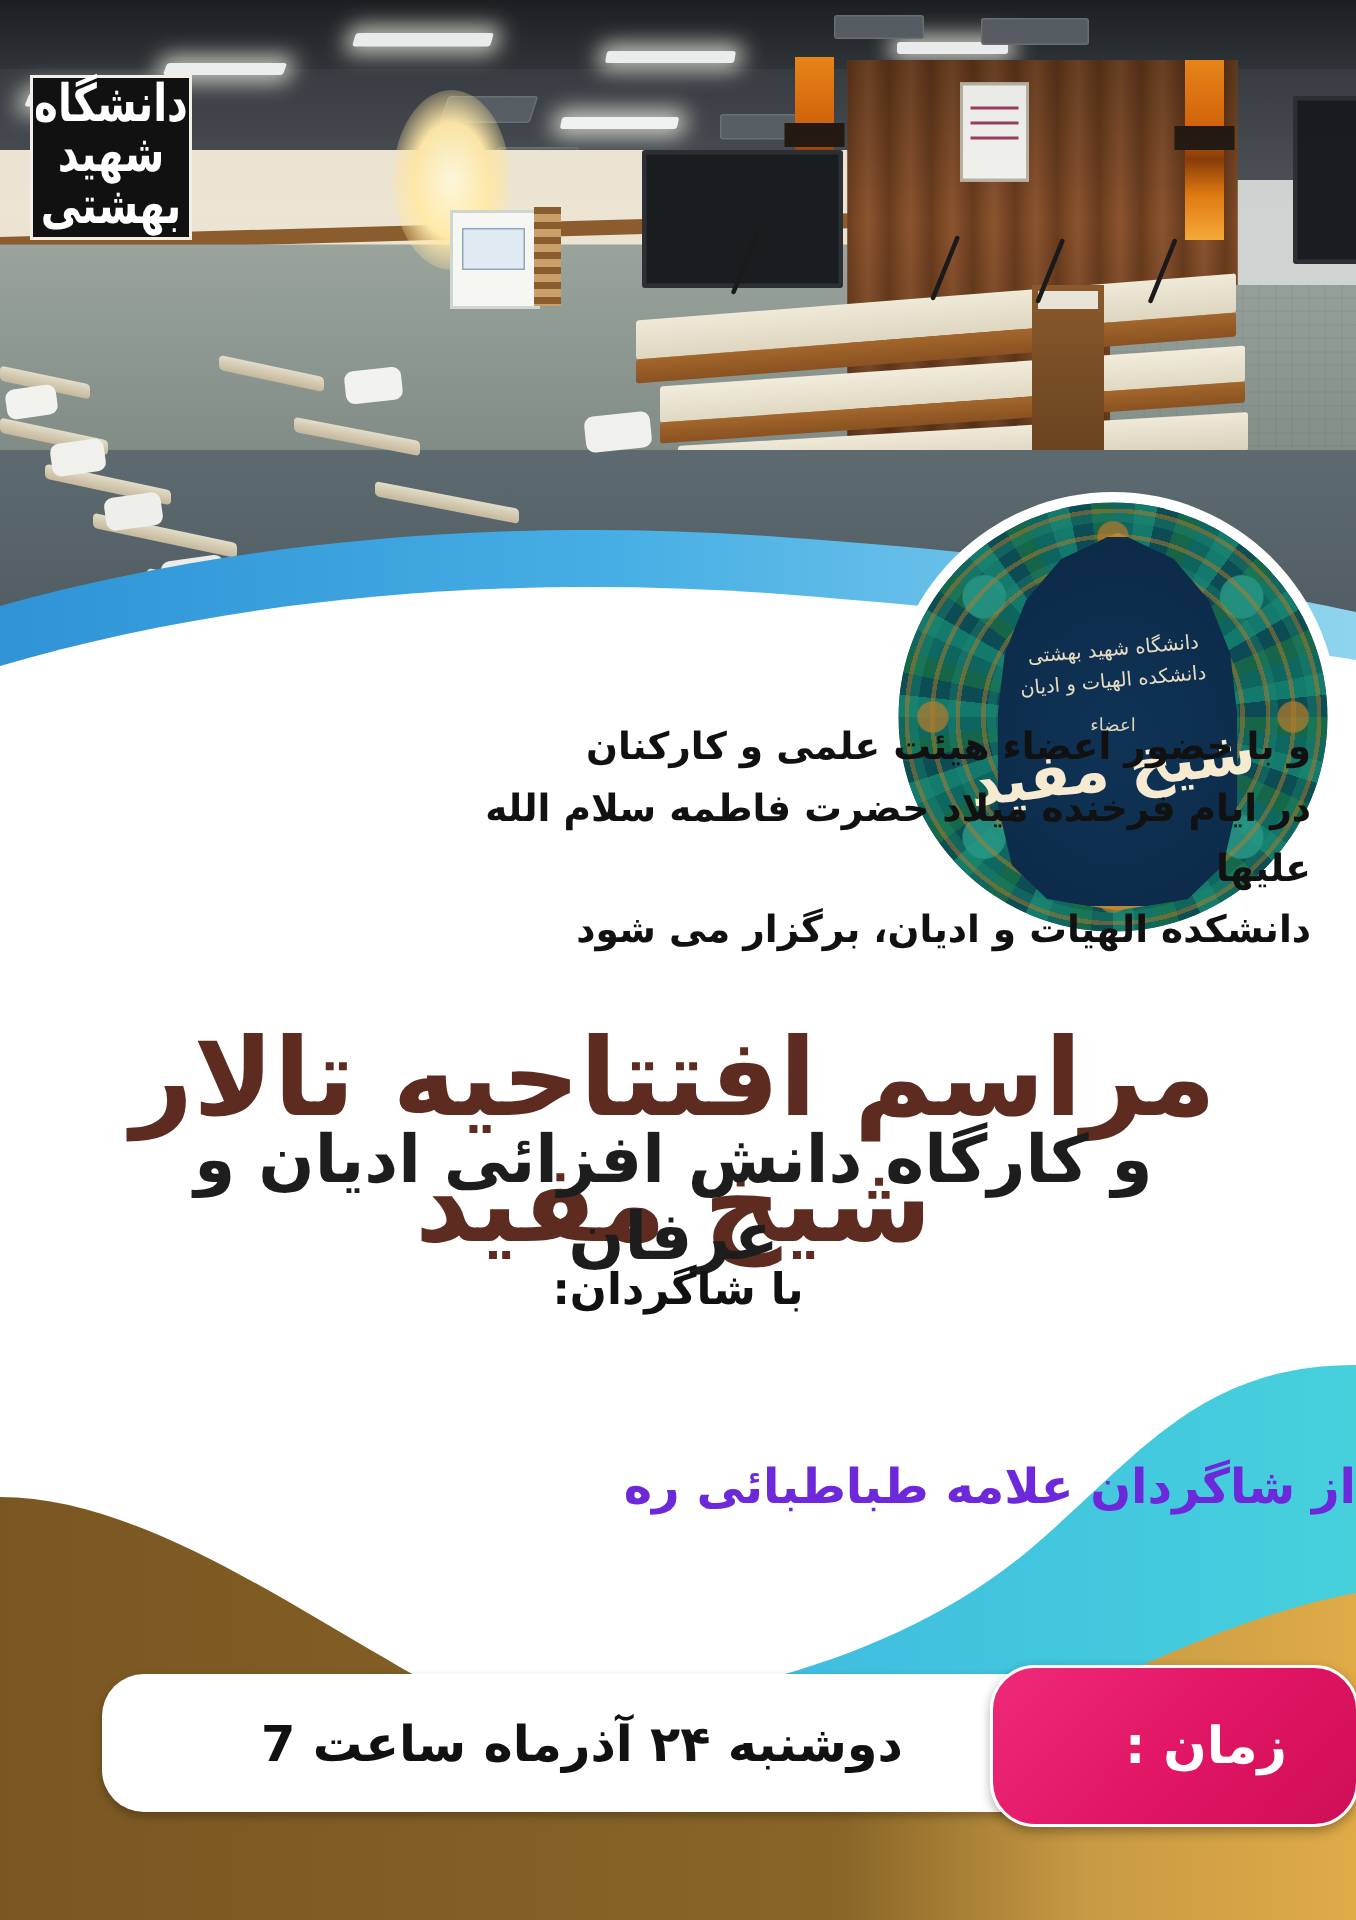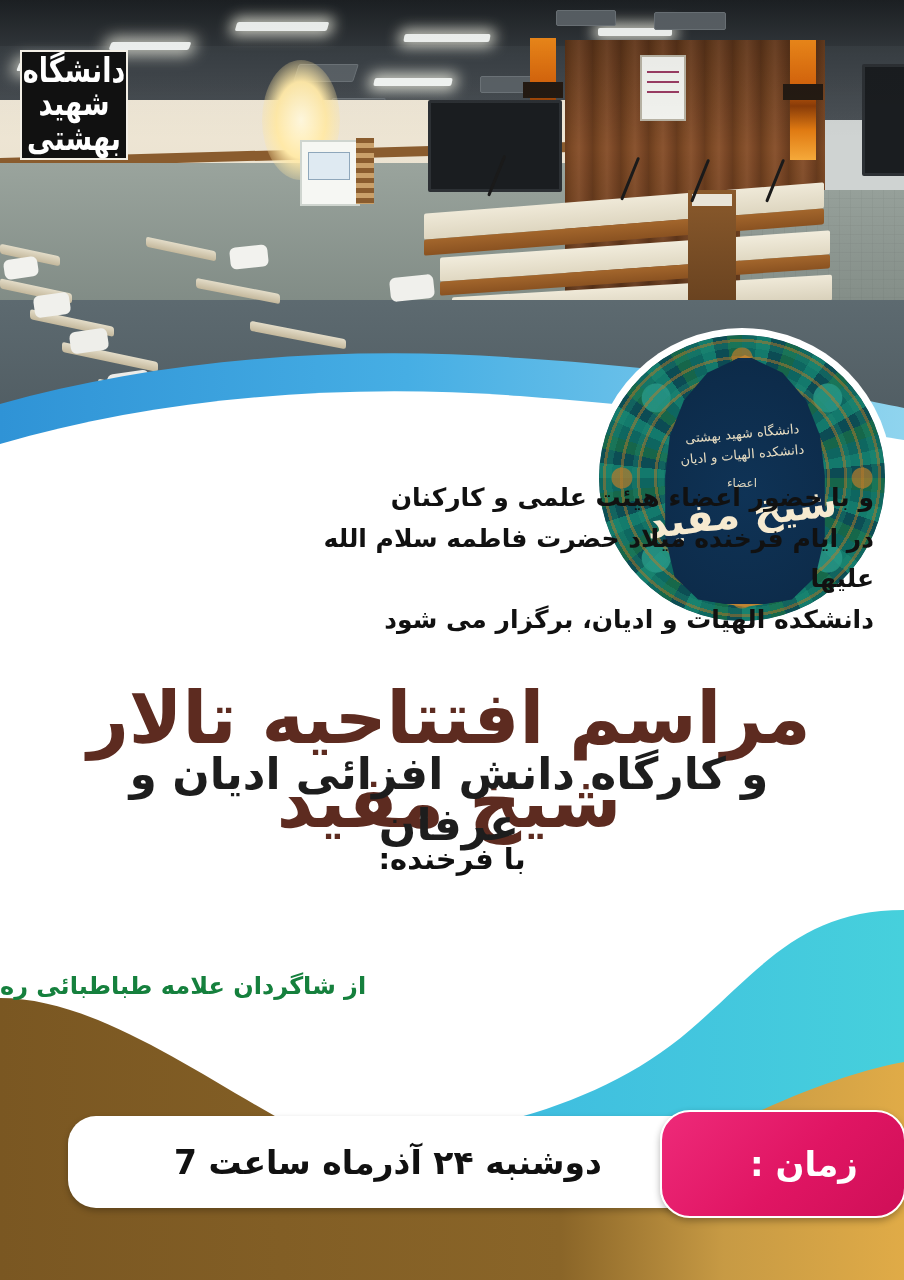--- a/index.html
+++ b/index.html
@@ -177,22 +177,22 @@
     position:absolute;right:60px;top:748px;width:790px;text-align:center;
     color:#1d1d1d;font-size:44px;font-weight:bold;letter-spacing:-1px;
     z-index:8;
   }
 
   
   .sp-label{position:absolute;right:0;left:0;top:842px;text-align:center;
     color:#111;font-size:29px;font-weight:bold;z-index:8;}
   .sp-name{position:absolute;right:0;left:0;top:908px;text-align:center;
     color:#111;font-size:40px;font-weight:bold;z-index:8;}
-  .sp-sub{position:absolute;right:0;left:0;top:972px;text-align:left;
-    color:#15803d;font-size:24px;font-weight:bold;z-index:8;}
+  .sp-sub{position:absolute;right:0;left:0;top:972px;text-align:right;
+    color:#6d28d9;font-size:32px;font-weight:bold;z-index:8;}
 
   
   .botwave{position:absolute;left:0;top:880px;width:904px;height:400px;z-index:4;}
 
   
   .timebar{position:absolute;left:0;top:1110px;width:904px;height:110px;z-index:9;}
   .datepill{
     position:absolute;left:68px;top:6px;width:640px;height:92px;
     background:#fff;border-radius:28px;
     box-shadow:0 3px 6px rgba(0,0,0,.25);
@@ -365,21 +365,21 @@
 
   <div class="intro">
     <div>و با حضور اعضاء هیئت علمی و کارکنان</div>
     <div>در ایام  فرخنده میلاد حضرت فاطمه سلام الله علیها</div>
     <div>دانشکده الهیات و ادیان، برگزار می شود</div>
   </div>
 
   <div class="title1">مراسم افتتاحیه تالار شیخ مفید</div>
   <div class="title2">و کارگاه دانش افزائی ادیان و عرفان</div>
 
-  <div class="sp-label">با فرخنده:</div>
+  <div class="sp-label">با شاگردان:</div>
   <div class="sp-sub">از شاگردان علامه طباطبائی ره</div>
 
   <div class="timebar">
     <div class="datepill">
       <span>دوشنبه ۲۴ آذرماه ساعت 7</span>
     </div>
     <div class="timebadge">
       <span>زمان :</span>
     </div>
   </div>

